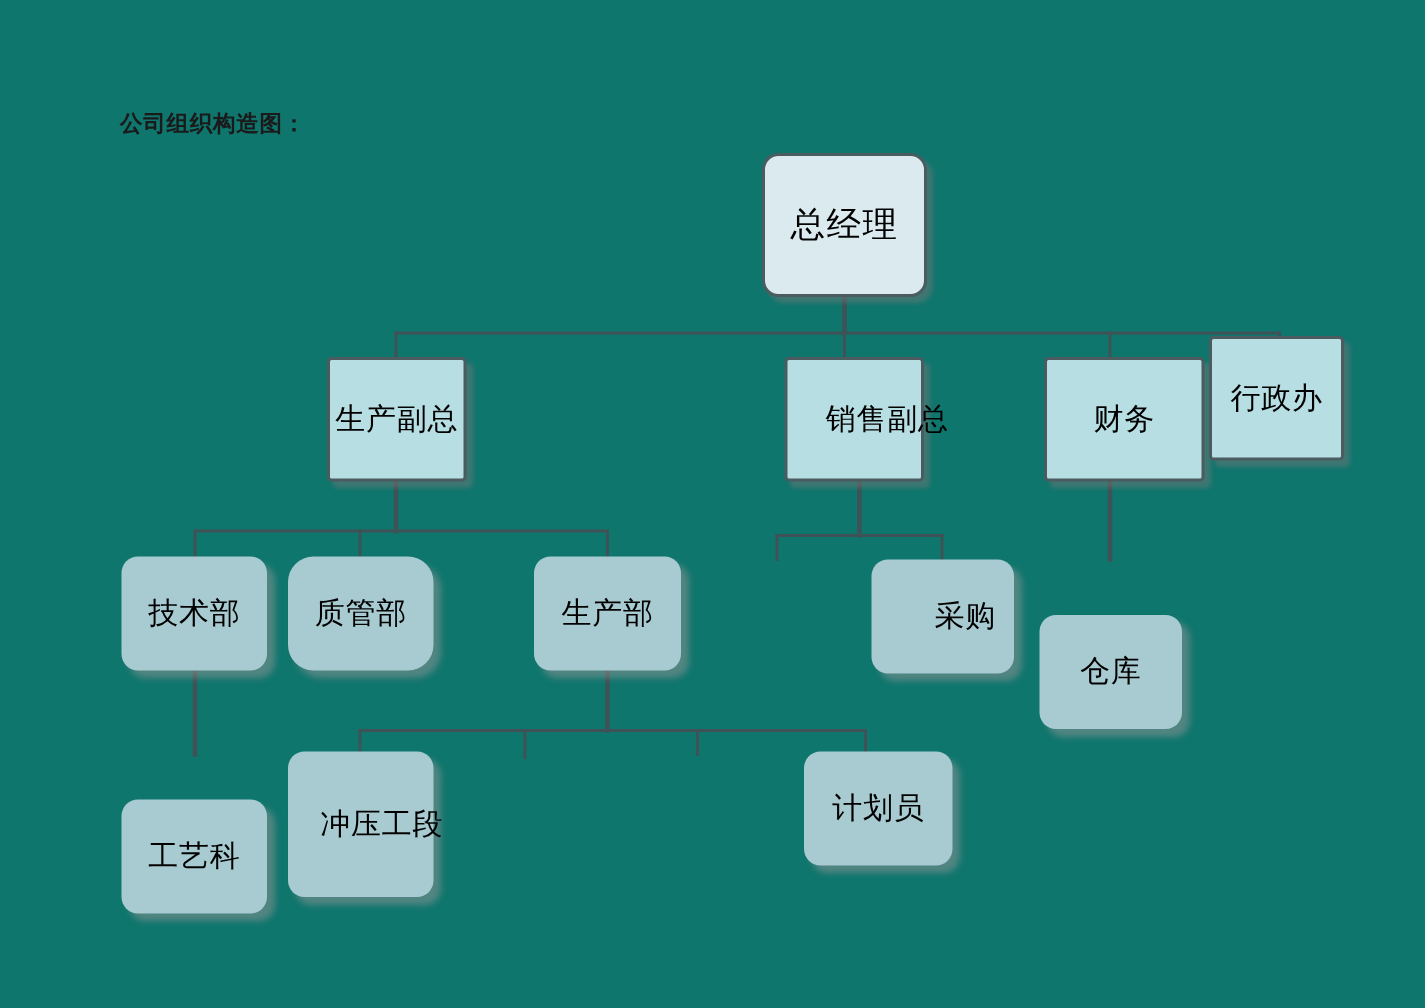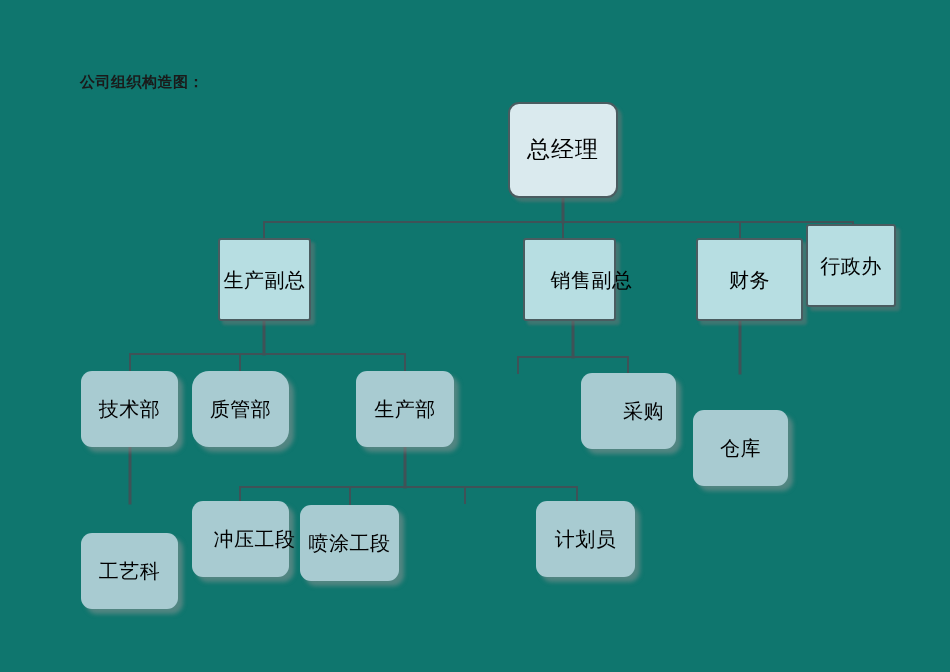--- a/index.html
+++ b/index.html
@@ -148,20 +148,19 @@
 
   <div class="node lvl3" style="left:356px; top:371px; width:98px; height:76px;">生产部</div>
 
 
   <div class="node lvl3" style="left:581px; top:373px; width:95px; height:76px;padding-left:30px;">采购</div>
 
   <div class="node lvl3" style="left:693px; top:373px; width:95px; height:76px;margin-top:37px;">仓库</div>
 
   <div class="node lvl4" style="left:81px; top:533px; width:97px; height:76px;">工艺科</div>
 
-  <div class="node lvl4" style="left:192px; top:501px; width:97px; height:76px;padding-left:28px;">冲压工段</div>
+  <div class="node lvl4" style="left:192px; top:501px; width:97px; height:97px;padding-left:28px;">冲压工段</div>
 
-  <div class="node lvl4" style="left:300px; top:505px; width:99px; height:76px;">喷涂工段</div>
 
 
   <div class="node lvl4" style="left:536px; top:501px; width:99px; height:76px;">计划员</div>
 
 </div>
 
 </body></html>

